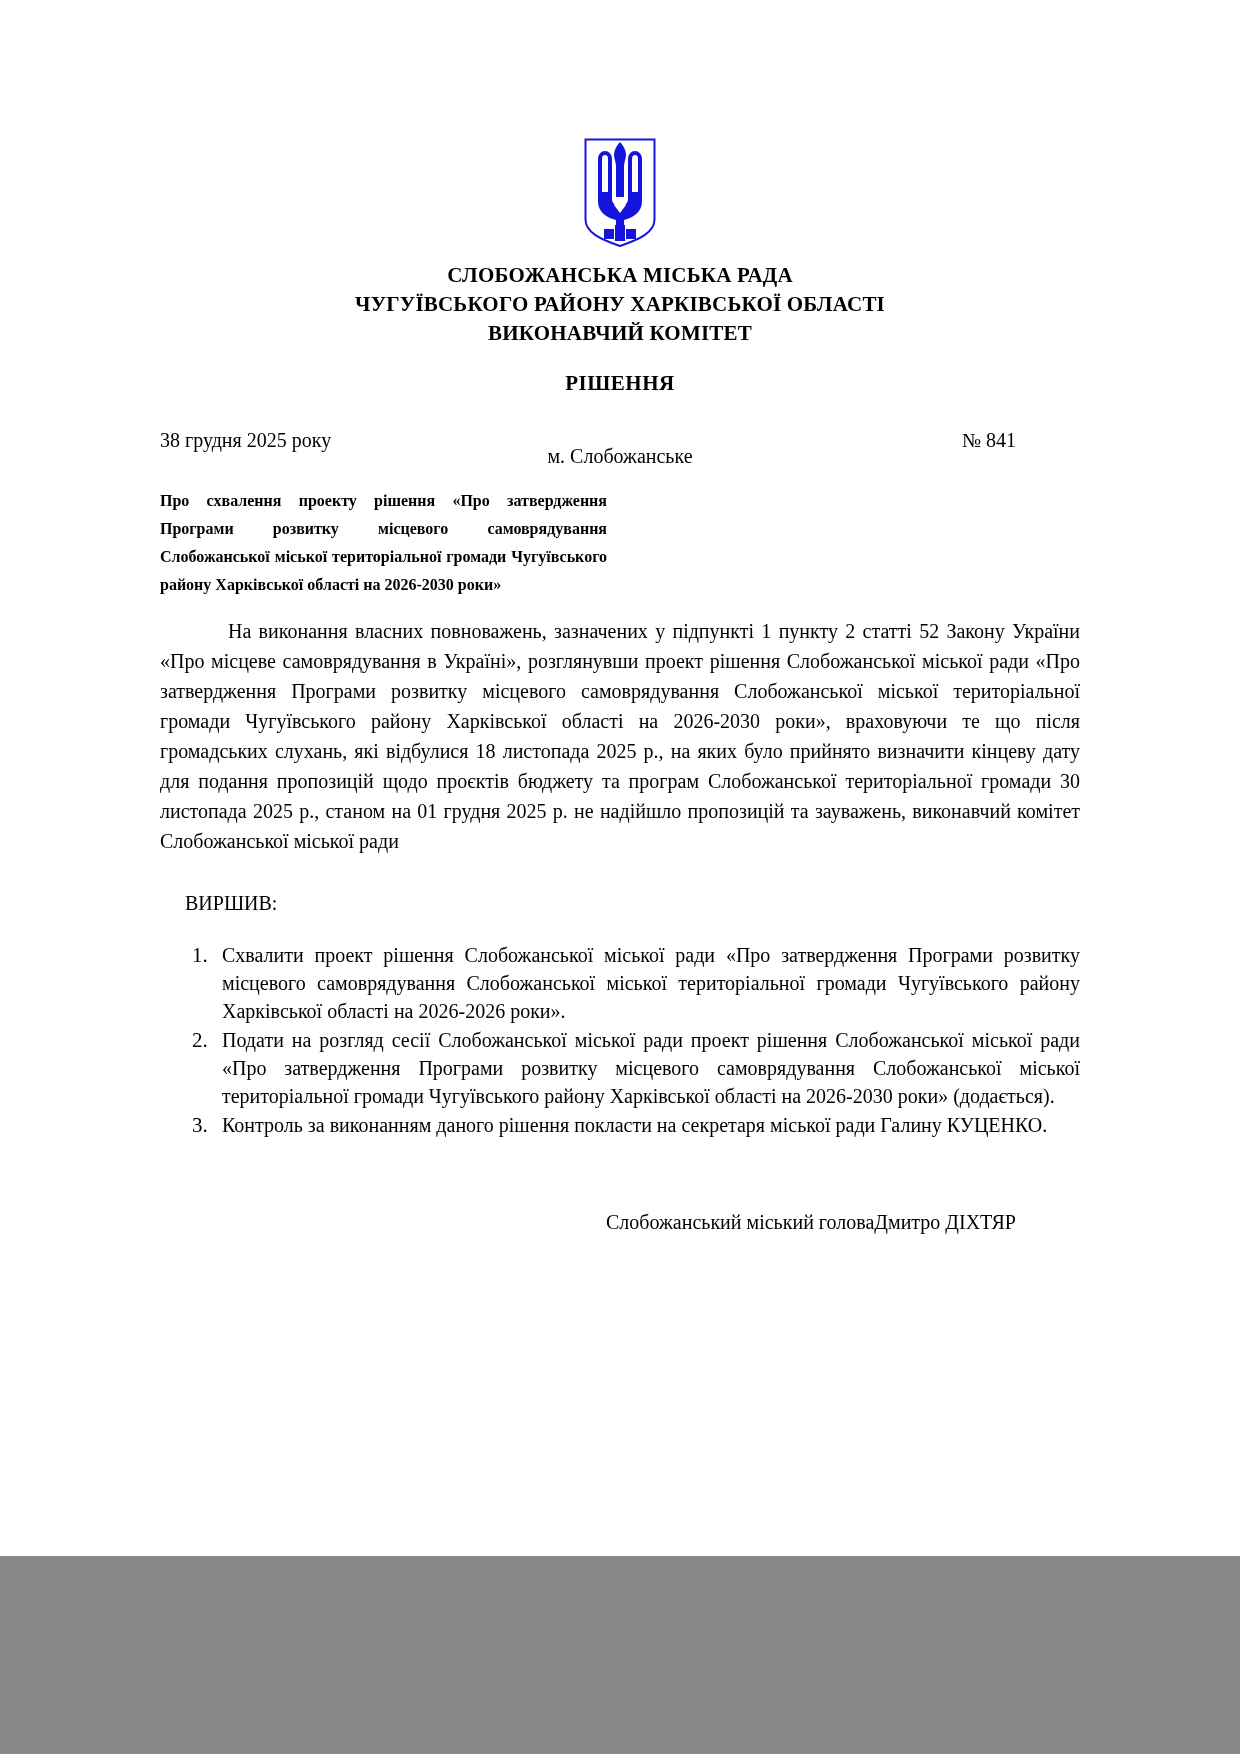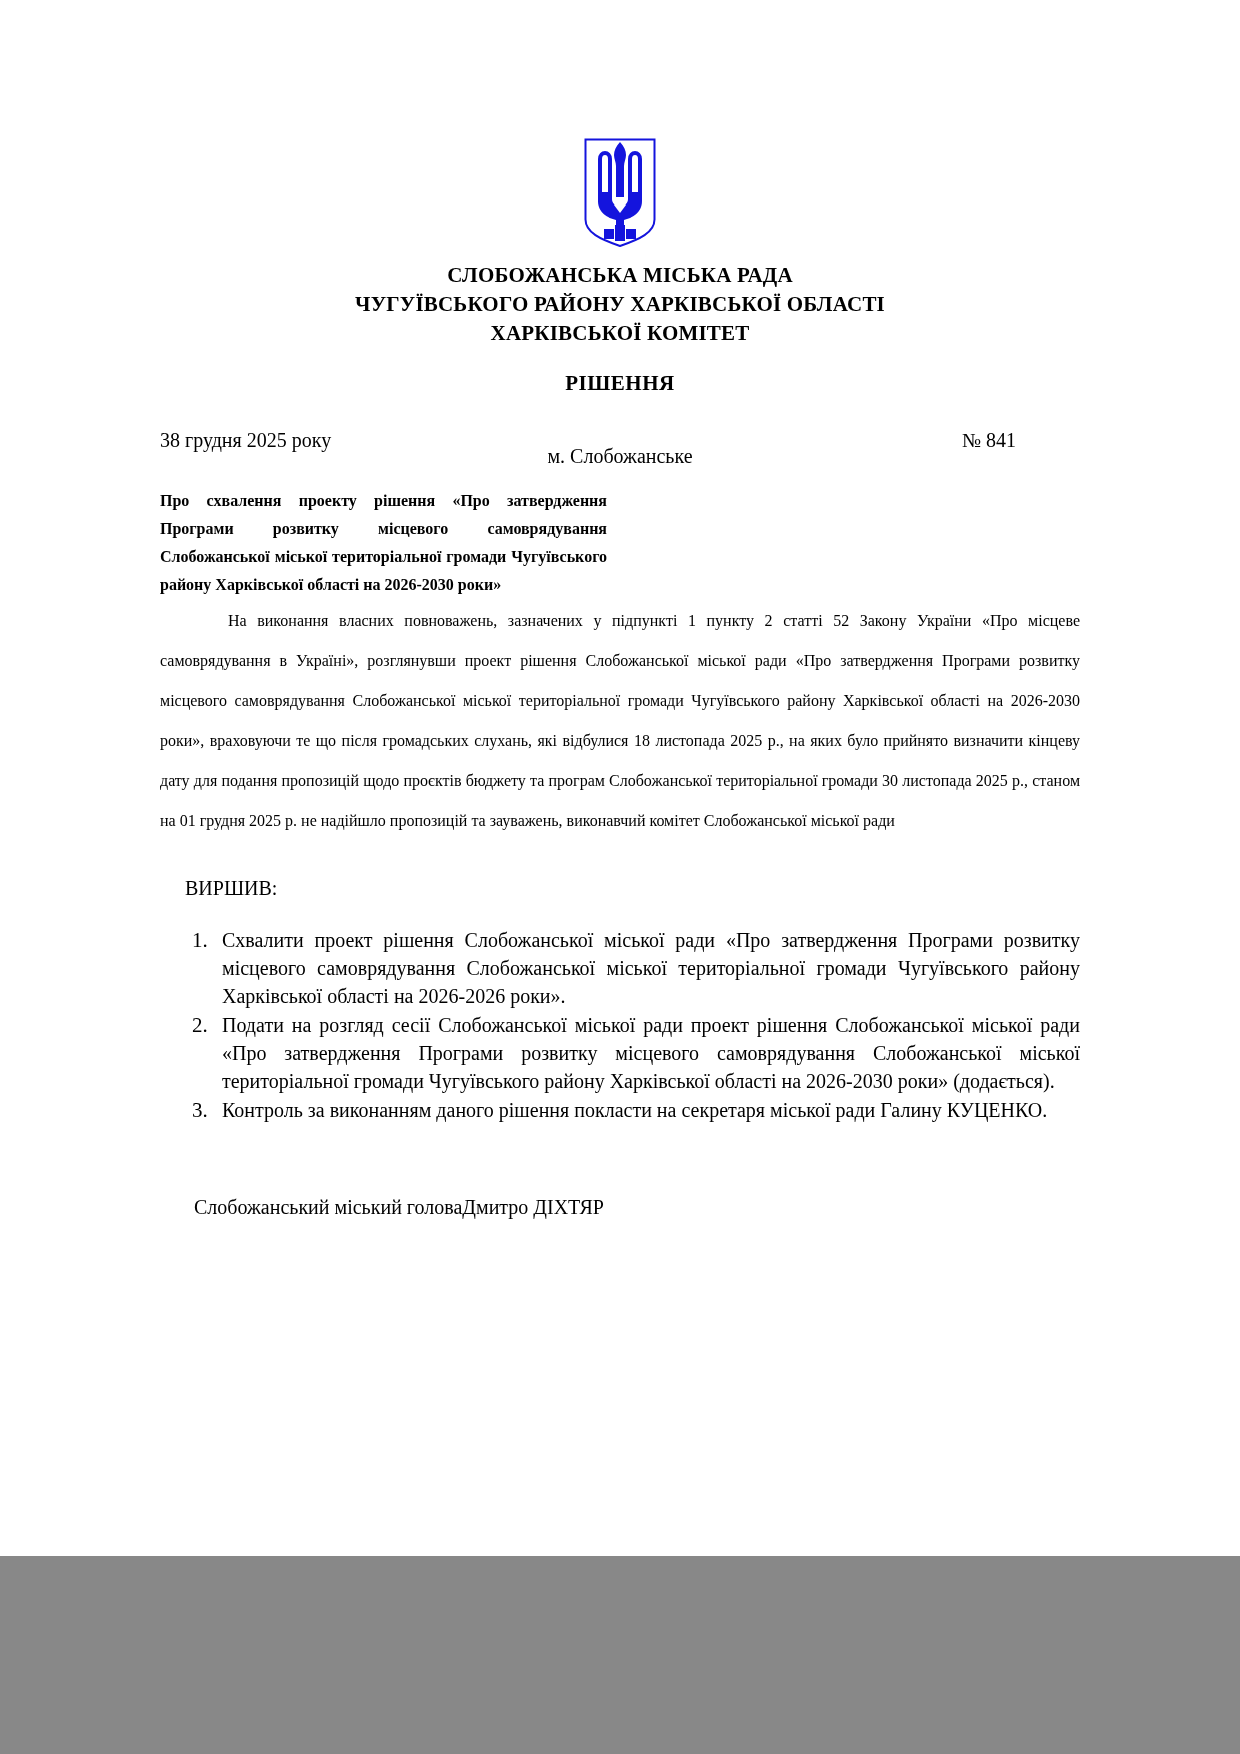--- a/index.html
+++ b/index.html
@@ -48,23 +48,23 @@
   .meta-number{position:absolute;right:64px;top:0;margin-left:44px;}
   .doc-title{
     margin-top:30px;
     width:447px;
     font-weight:bold;
     font-size:16px;
     line-height:28px;
     text-align:justify;
   }
   .body-par{
-    margin-top:2px;
-    font-size:16px;
-    line-height:40px;
+    margin-top:17px;
+    font-size:20px;
+    line-height:30px;
     text-align:justify;
     text-indent:68px;
   }
   .resolved{
     margin-top:36px;
     font-size:20px;
     margin-left:25px;
   }
   .items{
     margin-top:26px;
@@ -79,21 +79,21 @@
   .item-num{
     flex:0 0 30px;
     font-size:21px;
   }
   .item-text{
     flex:1;
     text-align:justify;
   }
   .sig-row{
     display:flex;
-    justify-content:flex-start;
+    justify-content:flex-end;
     margin-top:72px;
     padding-left:34px;
     padding-right:64px;
     font-size:20px;
   }
 </style>
 </head>
 <body>
 
 <div class="page">
@@ -118,21 +118,21 @@
           <path d="M43,92 h10 v10 h-10 z"></path>
         </g>
 
         <path d="M37,60 l6,8 -6,8 -6,-8 z" fill="#ffffff"></path>
       </svg>
     </div>
 
     <div class="org-header">
       <div>СЛОБОЖАНСЬКА МІСЬКА  РАДА</div>
       <div>ЧУГУЇВСЬКОГО РАЙОНУ ХАРКІВСЬКОЇ  ОБЛАСТІ</div>
-      <div>ХАРКІВСЬКОЇ КОМІТЕТ</div>
+      <div>ВИКОНАВЧИЙ КОМІТЕТ</div>
     </div>
 
     <div class="doc-type">РІШЕННЯ</div>
 
     <div class="meta-row">
       <span class="meta-date">38 грудня 2025 року</span>
       <span class="meta-place">м. Слобожанське</span>
       <span class="meta-number">№ 841</span>
     </div>
 

